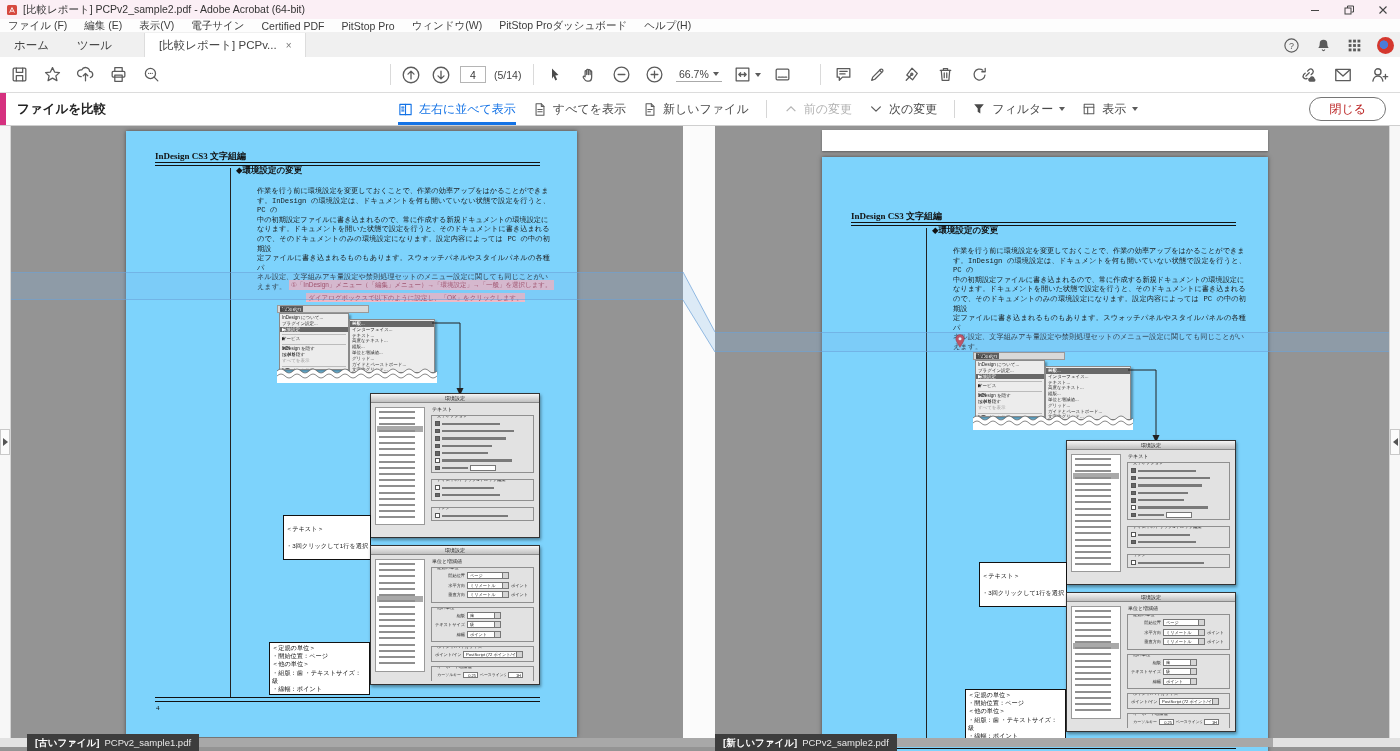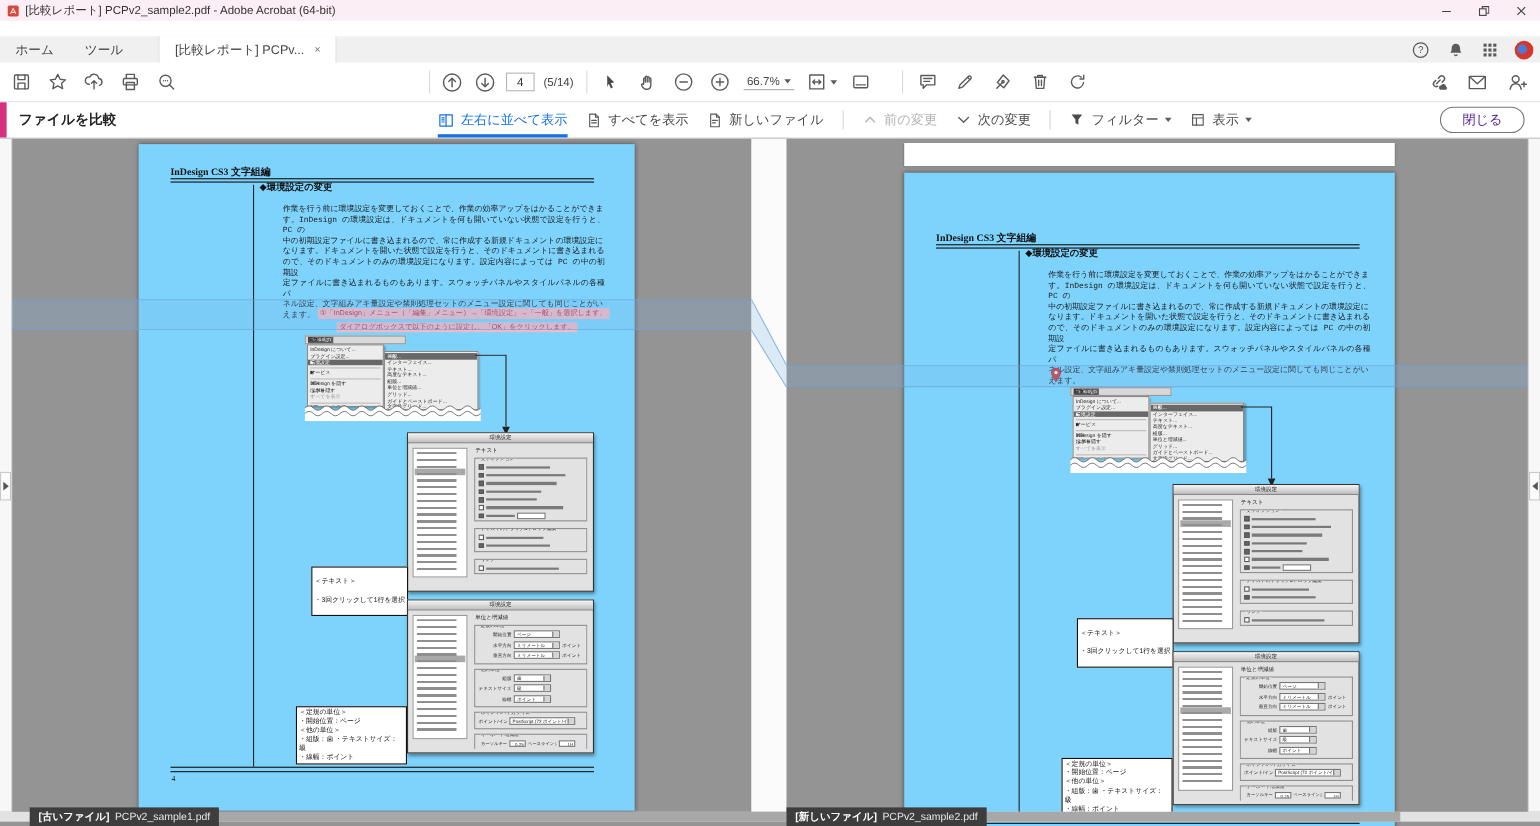--- a/index.html
+++ b/index.html
@@ -36,21 +36,21 @@
 
   
   #cmpbar{position:absolute;left:0;top:93px;width:100%;height:33px;background:#fff;border-bottom:1px solid #cfcfcf}
   #accent{position:absolute;left:0;top:0;width:6px;height:100%;background:var(--accent,#d5317f)}
   #cmptitle{position:absolute;left:17px;top:0;height:100%;display:flex;align-items:center;font-size:12.5px;color:#222;font-weight:700}
   #cmpcenter{position:absolute;left:398px;top:0;height:100%;display:flex;align-items:stretch;gap:17px}
   .cmpitem{display:flex;align-items:center;gap:6px;font-size:12px;color:#4a4a4a}
   .cmpitem.active{color:var(--blue,#1473e6);border-bottom:3px solid var(--blue,#1473e6);padding-top:3px}
   .cmpitem.disabled{color:#b3b3b3}
   .cmpsep{width:1px;background:#d6d6d6;margin:7px 0}
-  #closebtn{position:absolute;right:14px;top:4px;height:24px;border:1px solid #767676;border-radius:13px;padding:0 19px;font-size:12px;color:#4c1d95;display:flex;align-items:center;background:#fff}
+  #closebtn{position:absolute;right:14px;top:4px;height:24px;border:1px solid #767676;border-radius:13px;padding:0 19px;font-size:12px;color:#b91c1c;display:flex;align-items:center;background:#fff}
 
   
   #docarea{position:absolute;left:0;top:126px;width:1400px;height:625px;background:#949494;overflow:hidden}
   .sliver{position:absolute;top:0;bottom:13px;width:11px;background:#f7f7f7;z-index:3}
   #sliverL{left:0;border-right:1px solid #d4d4d4}
   #sliverR{right:0;border-left:1px solid #d4d4d4}
   #divider{position:absolute;left:683px;top:0;bottom:13px;width:32px;background:#fbfbfb;z-index:1}
   .ptoggle{position:absolute;width:10px;height:26px;background:#fbfbfb;border:1px solid #c9c9c9;display:flex;align-items:center;justify-content:center;z-index:7}
   .tri-r{width:0;height:0;border-top:4px solid transparent;border-bottom:4px solid transparent;border-left:5px solid #555}
   .tri-l{width:0;height:0;border-top:4px solid transparent;border-bottom:4px solid transparent;border-right:5px solid #555}
@@ -172,20 +172,31 @@
           </svg>
         </div>
       <div class="wbtn">
           <svg width="10" height="10" viewBox="0 0 10 10">
             <path d="M1.5 1.5 8.5 8.5M8.5 1.5 1.5 8.5" stroke="#444" stroke-width="1.1"></path>
           </svg>
         </div>
     </div>
   </div>
 
+  <div id="menubar">
+    <span>ファイル (F)</span>
+    <span>編集 (E)</span>
+    <span>表示(V)</span>
+    <span>電子サイン</span>
+    <span>Certified PDF</span>
+    <span>PitStop Pro</span>
+    <span>ウィンドウ(W)</span>
+    <span>PitStop Proダッシュボード</span>
+    <span>ヘルプ(H)</span>
+  </div>
 
   <div id="tabrow">
     <div class="ttab">
         <span>ホーム</span>
       </div>
     <div class="ttab">
         <span>ツール</span>
       </div>
     <div class="ttab doc">
       <span>[比較レポート] PCPv...</span>

